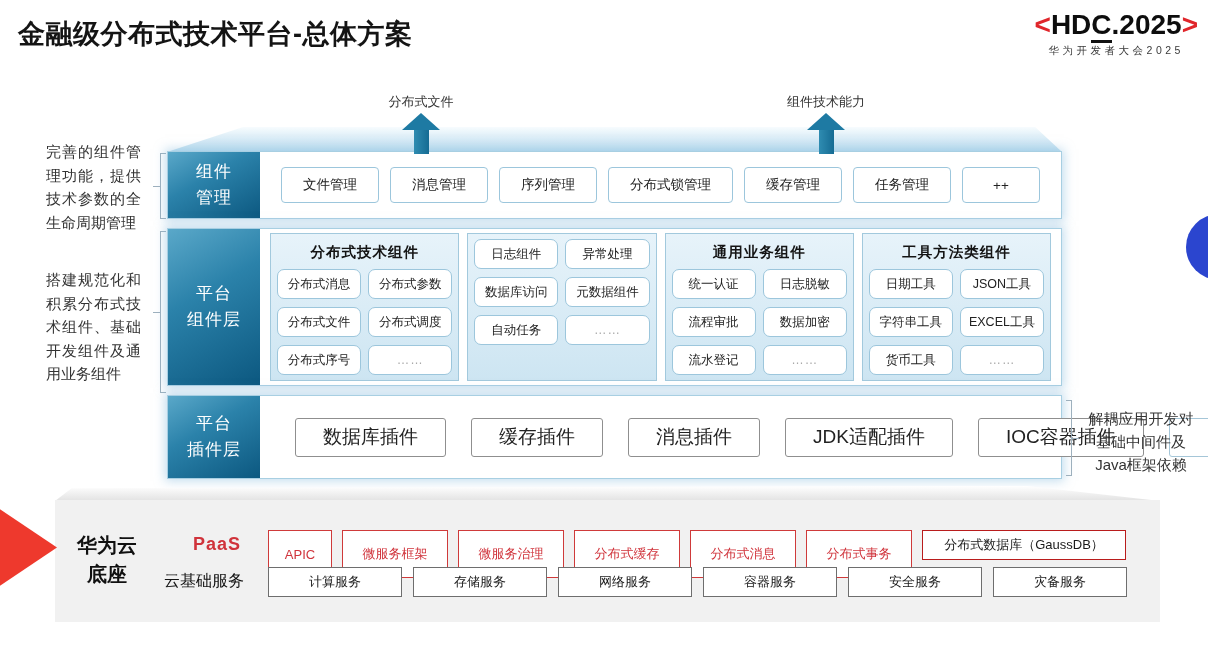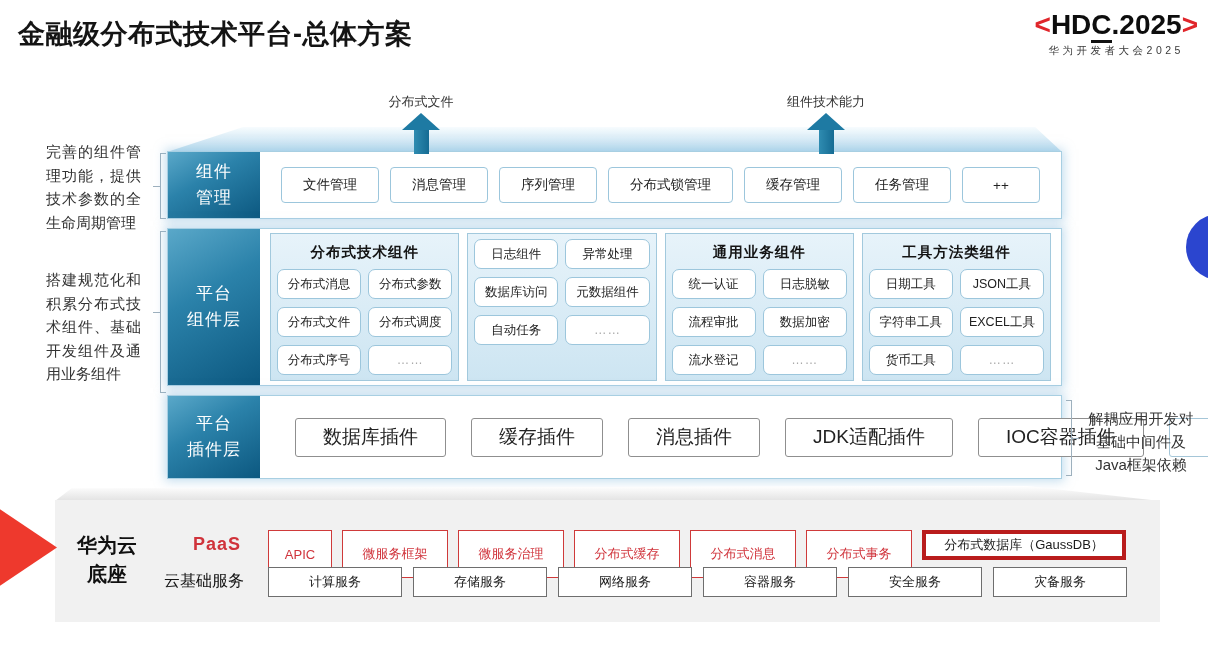--- a/index.html
+++ b/index.html
@@ -66,21 +66,21 @@
     clip-path:polygon(0 4%,100% 50%,0 96%);border-radius:0 0 0 0;}
   .cloud-label{position:absolute;left:72px;top:531px;width:70px;text-align:center;font-size:20px;font-weight:bold;
     color:#111;line-height:29px;}
   .paas-label{position:absolute;left:193px;top:534px;font-size:18px;font-weight:bold;color:#d0333b;letter-spacing:1px;}
   .paas-row{position:absolute;left:268px;top:530px;height:30px;display:flex;gap:10px;}
   .paas-item{box-sizing:border-box;height:48px;display:flex;align-items:center;justify-content:center;
     border:1px solid #cf3a3a;color:#d0333b;background:#fff;font-size:13px;white-space:nowrap;}
   .paas-item.w-apic{width:64px;}
   .paas-item.w-std{width:106px;}
   .paas-db{box-sizing:border-box;width:204px;height:30px;display:flex;align-items:center;justify-content:center;
-    border:4px solid #b91c1c;color:#1a1a1a;background:#fff;font-size:13px;white-space:nowrap;}
+    border:1px solid #b91c1c;color:#1a1a1a;background:#fff;font-size:13px;white-space:nowrap;}
   .iaas-label{position:absolute;left:164px;top:571px;font-size:16px;color:#111;}
   .iaas-row{position:absolute;left:268px;top:567px;height:24px;display:flex;gap:11px;}
   .iaas-item{box-sizing:border-box;width:134px;height:30px;display:flex;align-items:center;justify-content:center;
     border:1px solid #6e6e6e;color:#1a1a1a;background:#fff;font-size:13px;white-space:nowrap;}
 
   .blue-circle{position:absolute;left:1186px;top:214px;width:66px;height:66px;border-radius:50%;background:#2b45cf;}
 </style>
 </head>
 <body>
 

